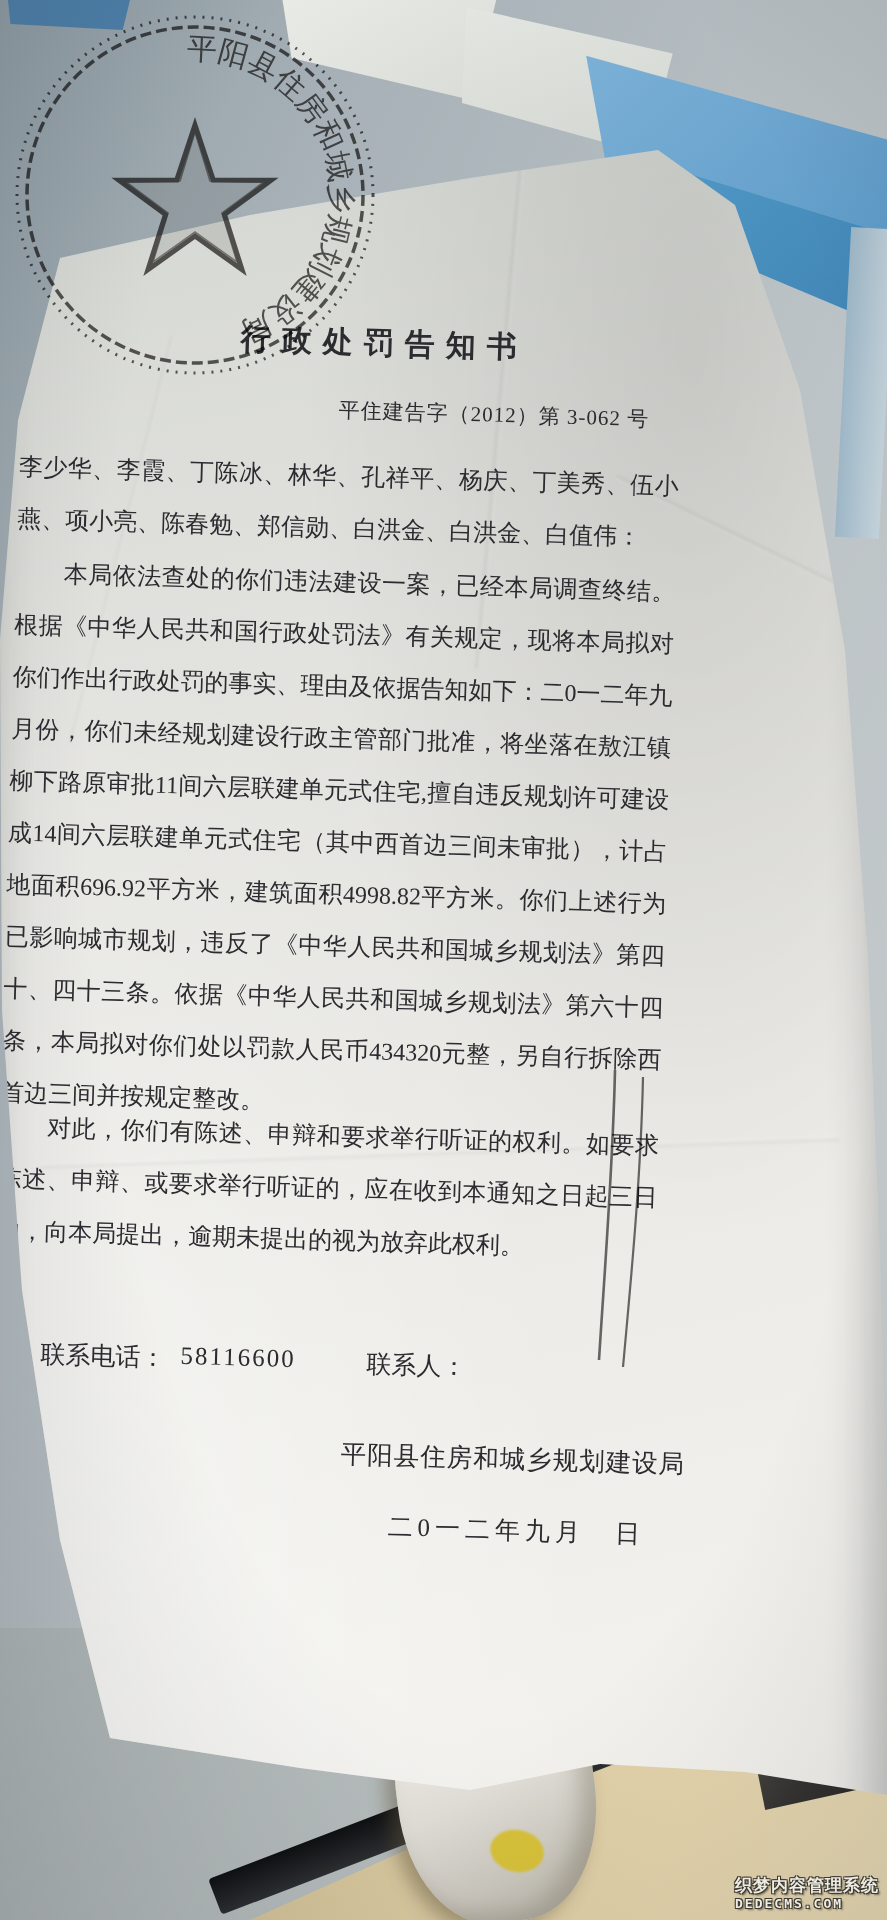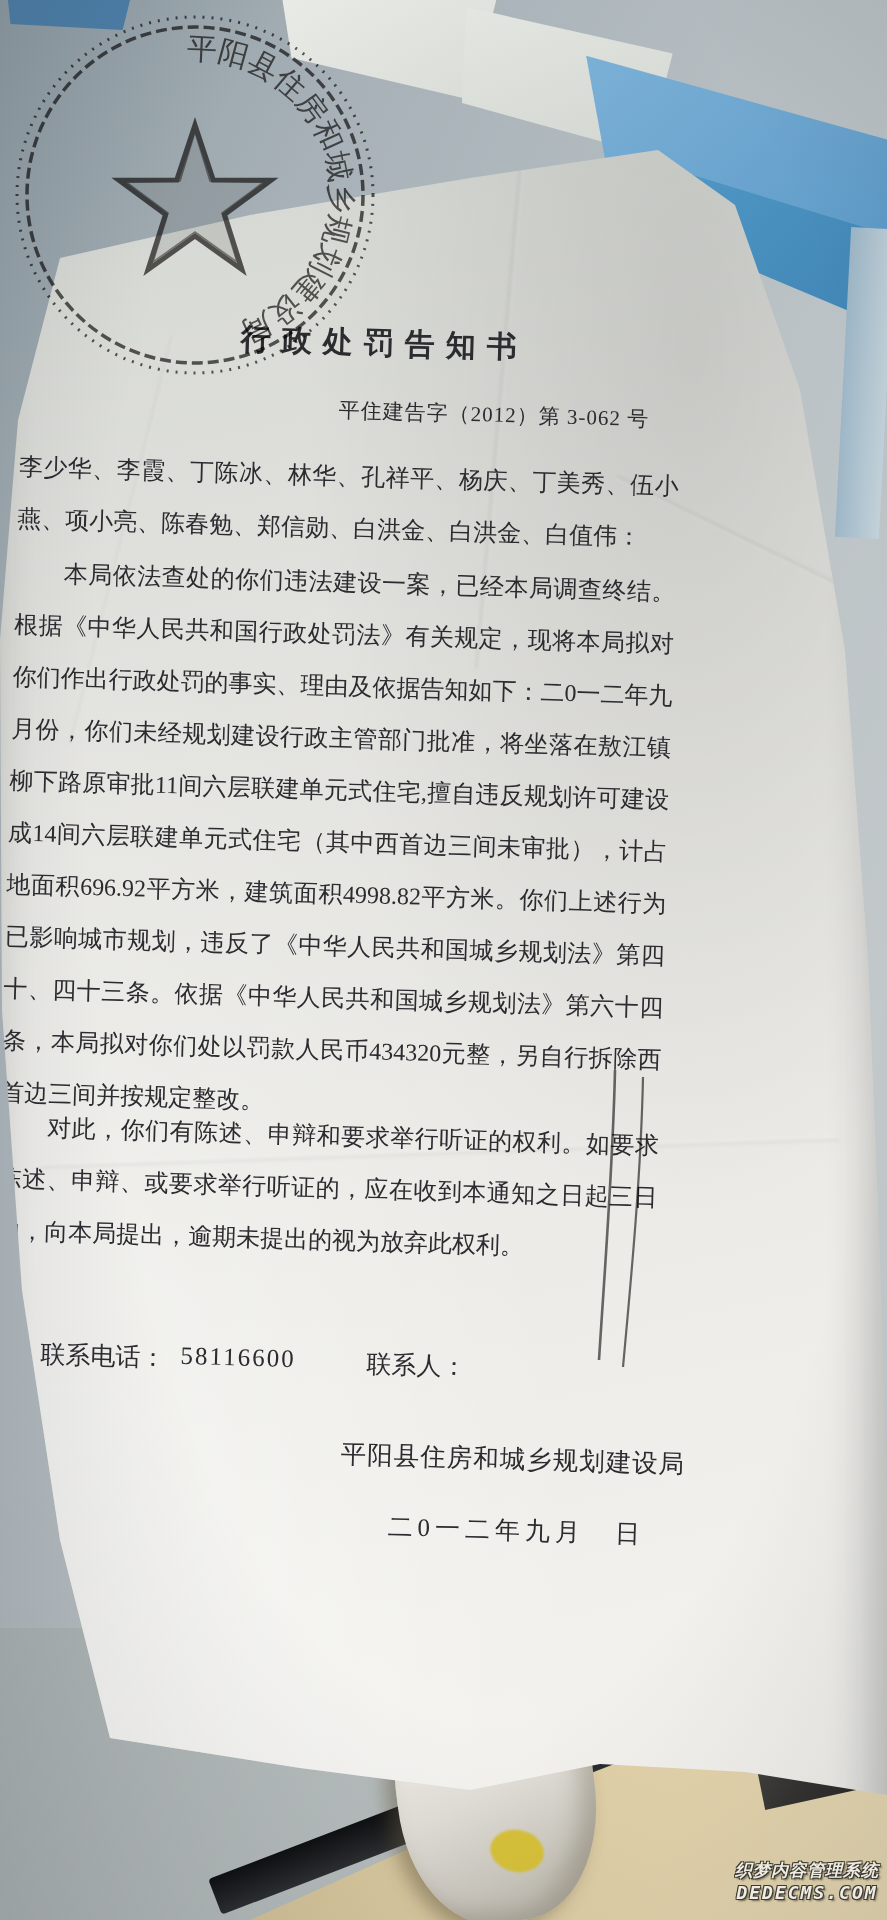--- a/index.html
+++ b/index.html
@@ -80,25 +80,25 @@
   .authority{left:375px;top:1436px;font-size:25.5px;letter-spacing:1px;white-space:nowrap;}
   .dateline{left:424px;top:1508px;font-size:25px;letter-spacing:5px;white-space:nowrap;}
 
   
   .seal{left:455px;top:1230px;width:390px;height:390px;mix-blend-mode:multiply;opacity:.82;filter:blur(.4px);}
   .penstrokes{left:575px;top:1055px;width:120px;height:330px;mix-blend-mode:multiply;opacity:.75;}
 
   
   .vignette{left:0;top:0;width:887px;height:1920px;pointer-events:none;
         background:radial-gradient(ellipse at 55% 42%,rgba(0,0,0,0) 58%,rgba(20,25,35,.14) 100%);}
-  .watermark{right:8px;bottom:16px;text-align:center;font-family:"DejaVu Sans Mono","Liberation Mono",monospace;
+  .watermark{right:8px;bottom:8px;text-align:left;font-family:"DejaVu Sans Mono","Liberation Mono",monospace;
         font-weight:bold;color:#efece4;line-height:1.25;
-        text-shadow:1px 1px 0 #3c3a30,-1px -1px 0 #3c3a30,1px -1px 0 #3c3a30,-1px 1px 0 #3c3a30,2px 2px 2px rgba(0,0,0,.5);font-style:italic;}
+        text-shadow:1px 1px 0 #3c3a30,-1px -1px 0 #3c3a30,1px -1px 0 #3c3a30,-1px 1px 0 #3c3a30,2px 2px 2px rgba(0,0,0,.5);}
   .wm1{font-size:17px;letter-spacing:1px;}
-  .wm2{font-size:18px;letter-spacing:2px;}
+  .wm2{font-size:13px;letter-spacing:2px;}
 </style>
 </head>
 <body>
 
 <div class="scene">
 
   
   <div class="layer desk"></div>
   <div class="layer blue-strip-tl"></div>
   <div class="layer sheet-white-1"></div>

